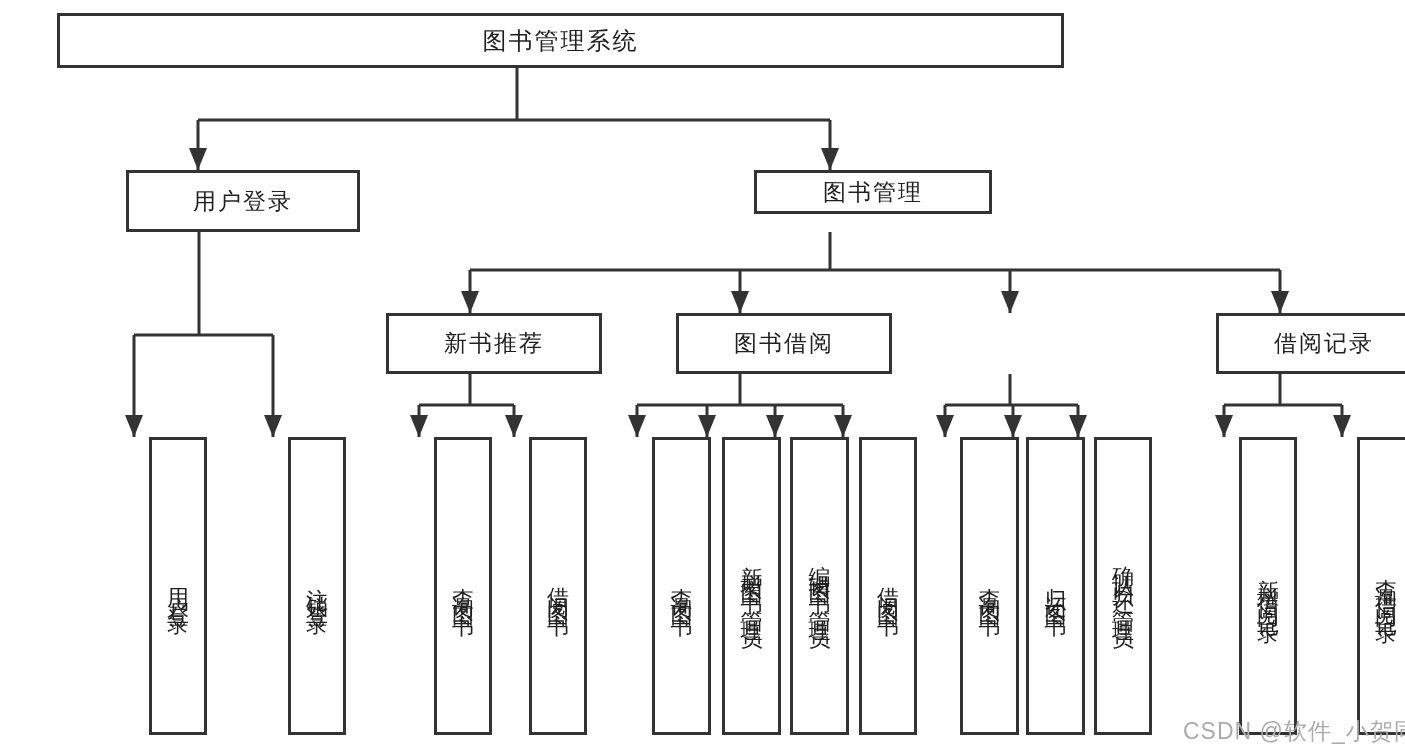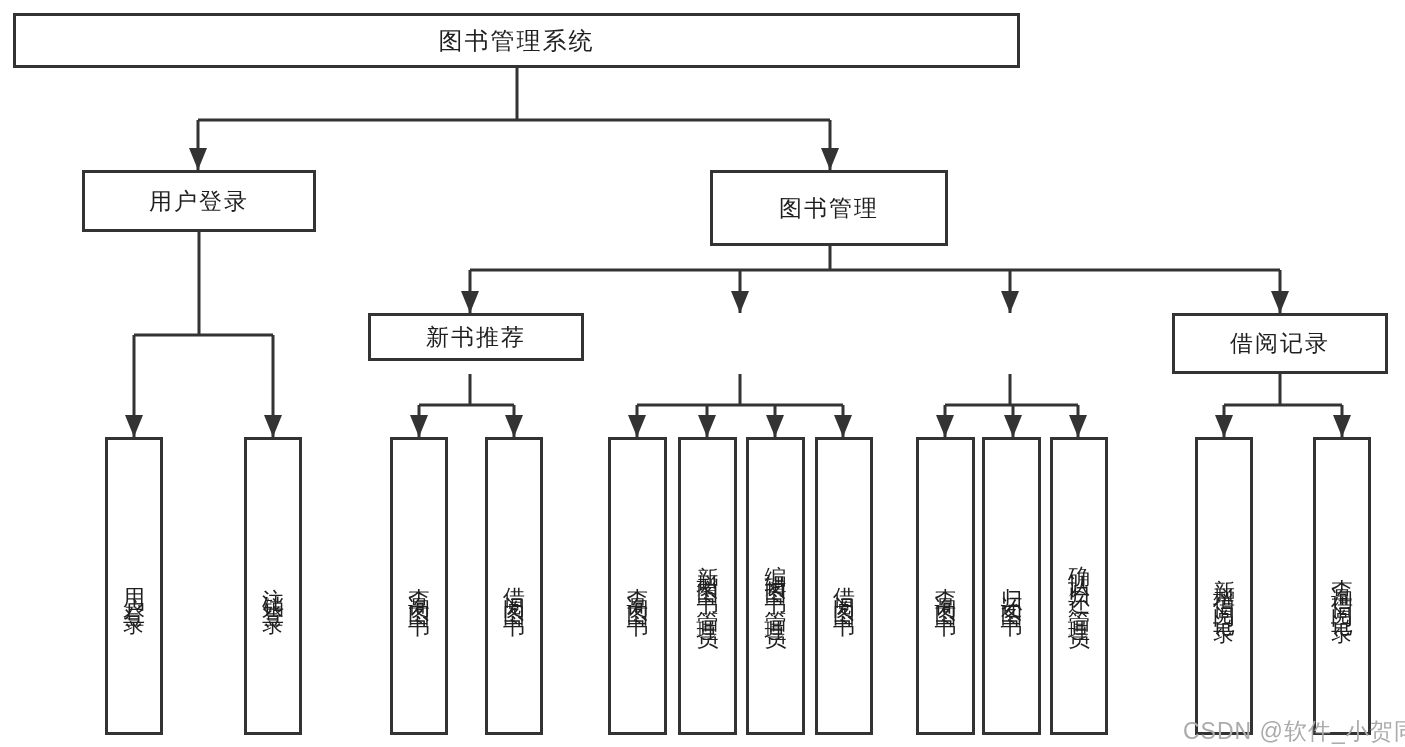--- a/index.html
+++ b/index.html
@@ -22,20 +22,21 @@
   .node{
     position:absolute;
     box-sizing:border-box;
     background:var(--background);
     border:3px solid var(--line);
     color:var(--ink);
     display:flex;
     align-items:center;
     justify-content:center;
     line-height:1;
+    margin-left:44px;
   }
   .h-node{font-size:23px;letter-spacing:2px;}
   .root-node{font-size:24px;}
   .v-node{
     writing-mode:vertical-rl;
     font-size:22px;
     letter-spacing:9px;
     padding-top:4px;
   }
   .watermark{
@@ -92,23 +93,24 @@
     <g>
       <path d="M1280 374 V405 M1224 405 H1342 M1224 405 V437 M1342 405 V437"></path>
       <polygon points="1215,415 1233,415 1224,437"></polygon>
       <polygon points="1333,415 1351,415 1342,437"></polygon>
     </g>
   </svg>
 
   <div class="node h-node root-node" style="left:13px;top:13px;width:1007px;height:55px">图书管理系统</div>
 
   <div class="node h-node" style="left:82px;top:170px;width:234px;height:62px">用户登录</div>
-  <div class="node h-node" style="left:710px;top:170px;width:238px;height:76px">图书管理</div>
+  <div class="node h-node" style="left:710px;top:170px;width:238px;height:44px">图书管理</div>
 
-  <div class="node h-node" style="left:368px;top:313px;width:216px;height:48px">新书推荐</div>
+  <div class="node h-node" style="left:342px;top:313px;width:216px;height:61px">新书推荐</div>
+  <div class="node h-node" style="left:632px;top:313px;width:216px;height:61px">图书借阅</div>
   <div class="node h-node" style="left:1172px;top:313px;width:216px;height:61px">借阅记录</div>
 
   <div class="node v-node" style="left:105px;top:437px;width:58px;height:298px">用户登录</div>
   <div class="node v-node" style="left:244px;top:437px;width:58px;height:298px">注销登录</div>
 
   <div class="node v-node" style="left:390px;top:437px;width:58px;height:298px">查询图书</div>
   <div class="node v-node" style="left:485px;top:437px;width:58px;height:298px">借阅图书</div>
 
   <div class="node v-node" style="left:608px;top:437px;width:59px;height:298px">查询图书</div>
   <div class="node v-node" style="left:678px;top:437px;width:59px;height:298px">新增图书（管理员）</div>

